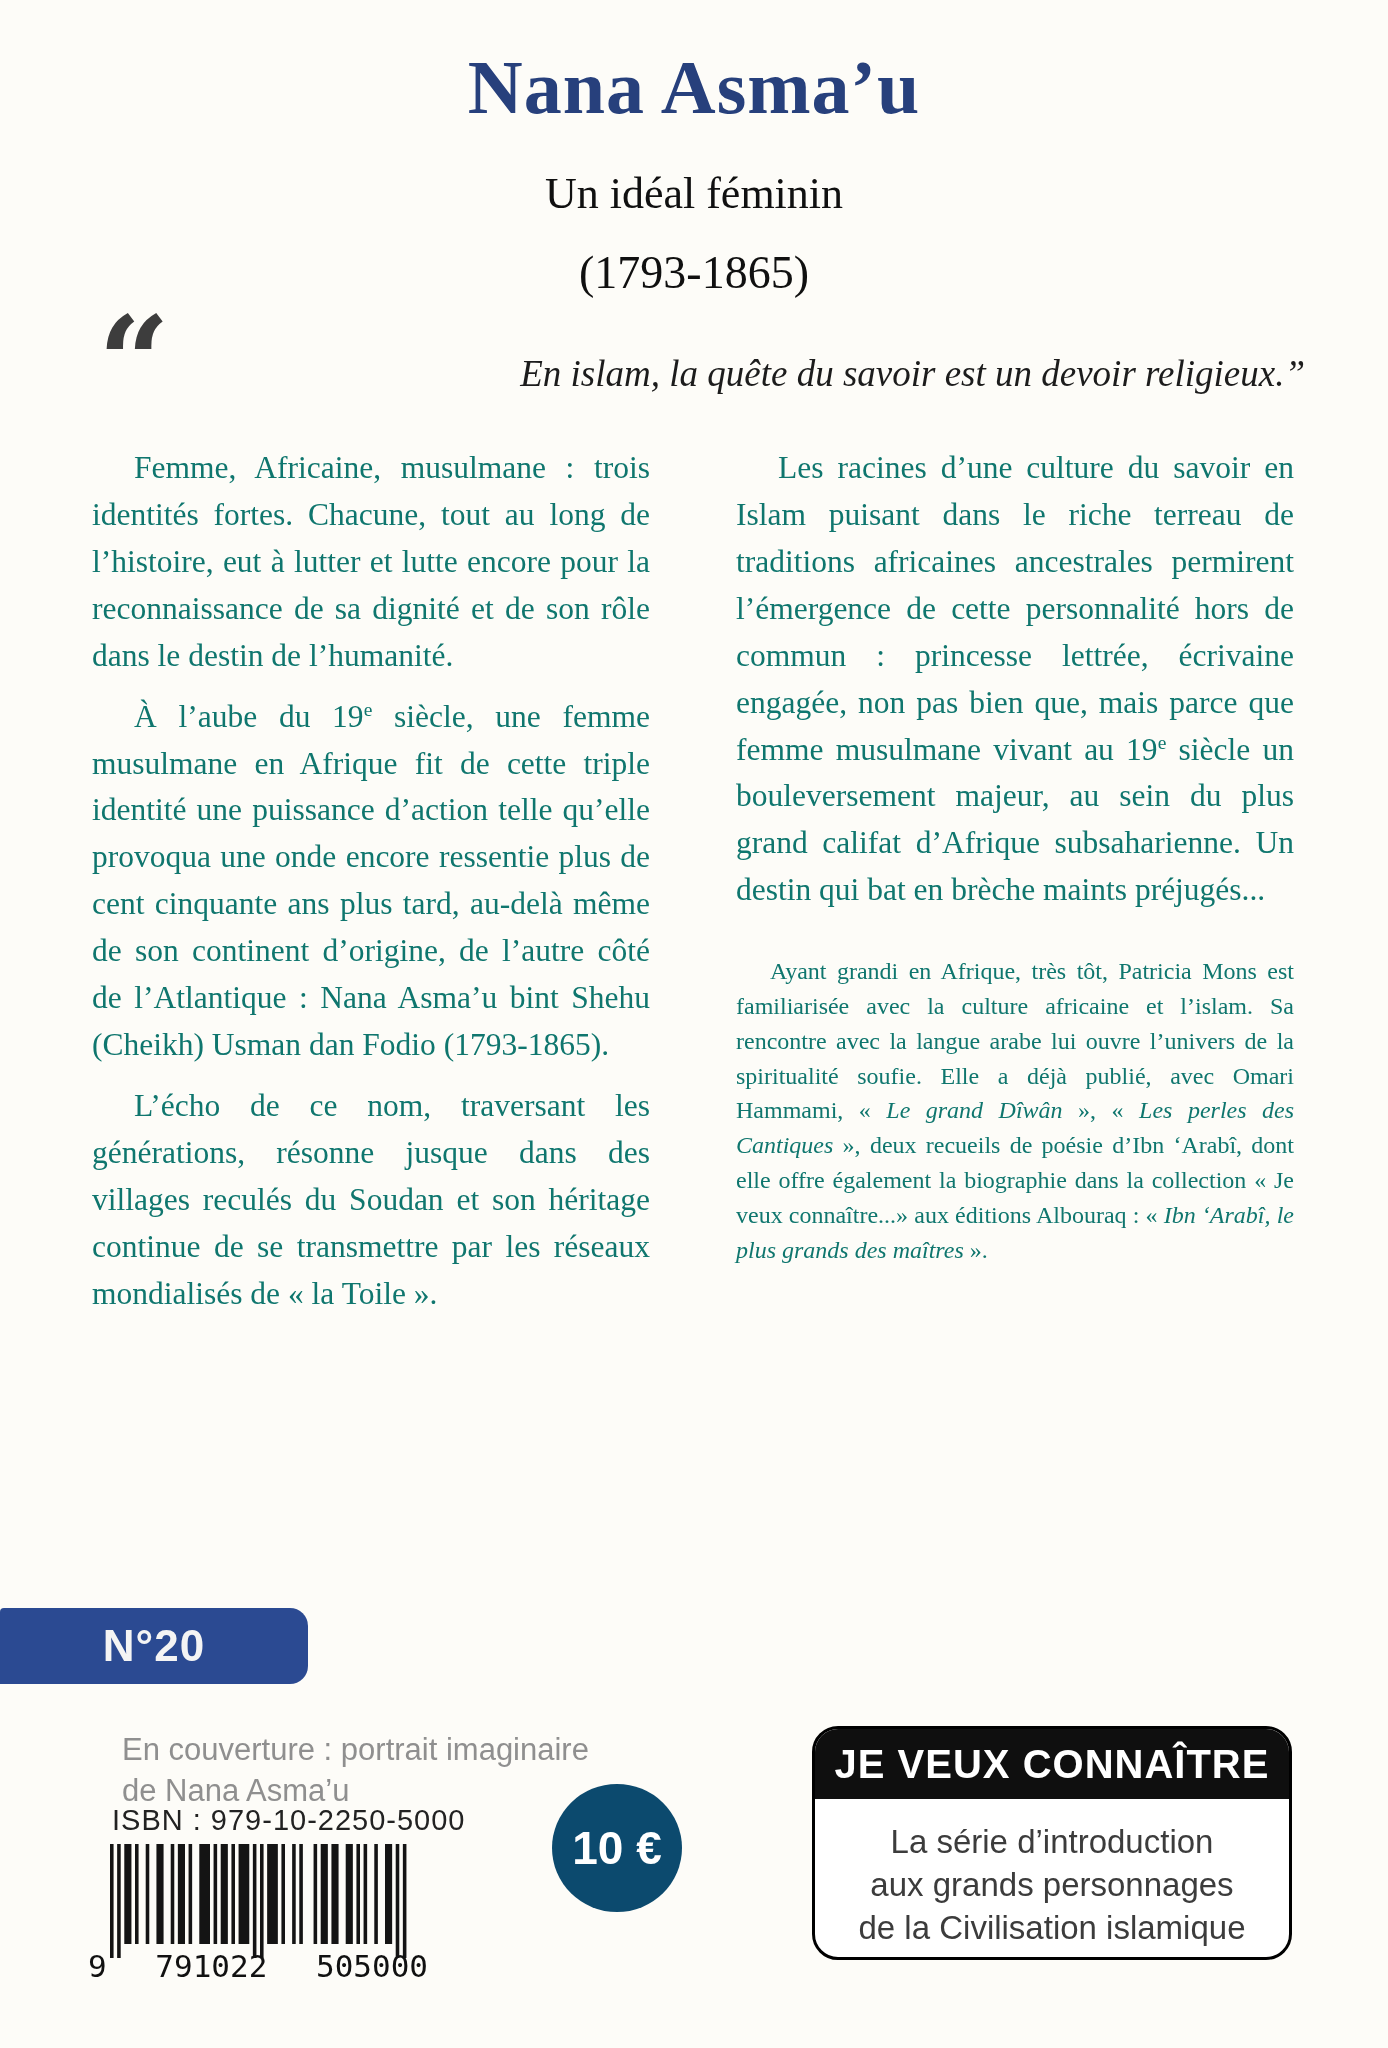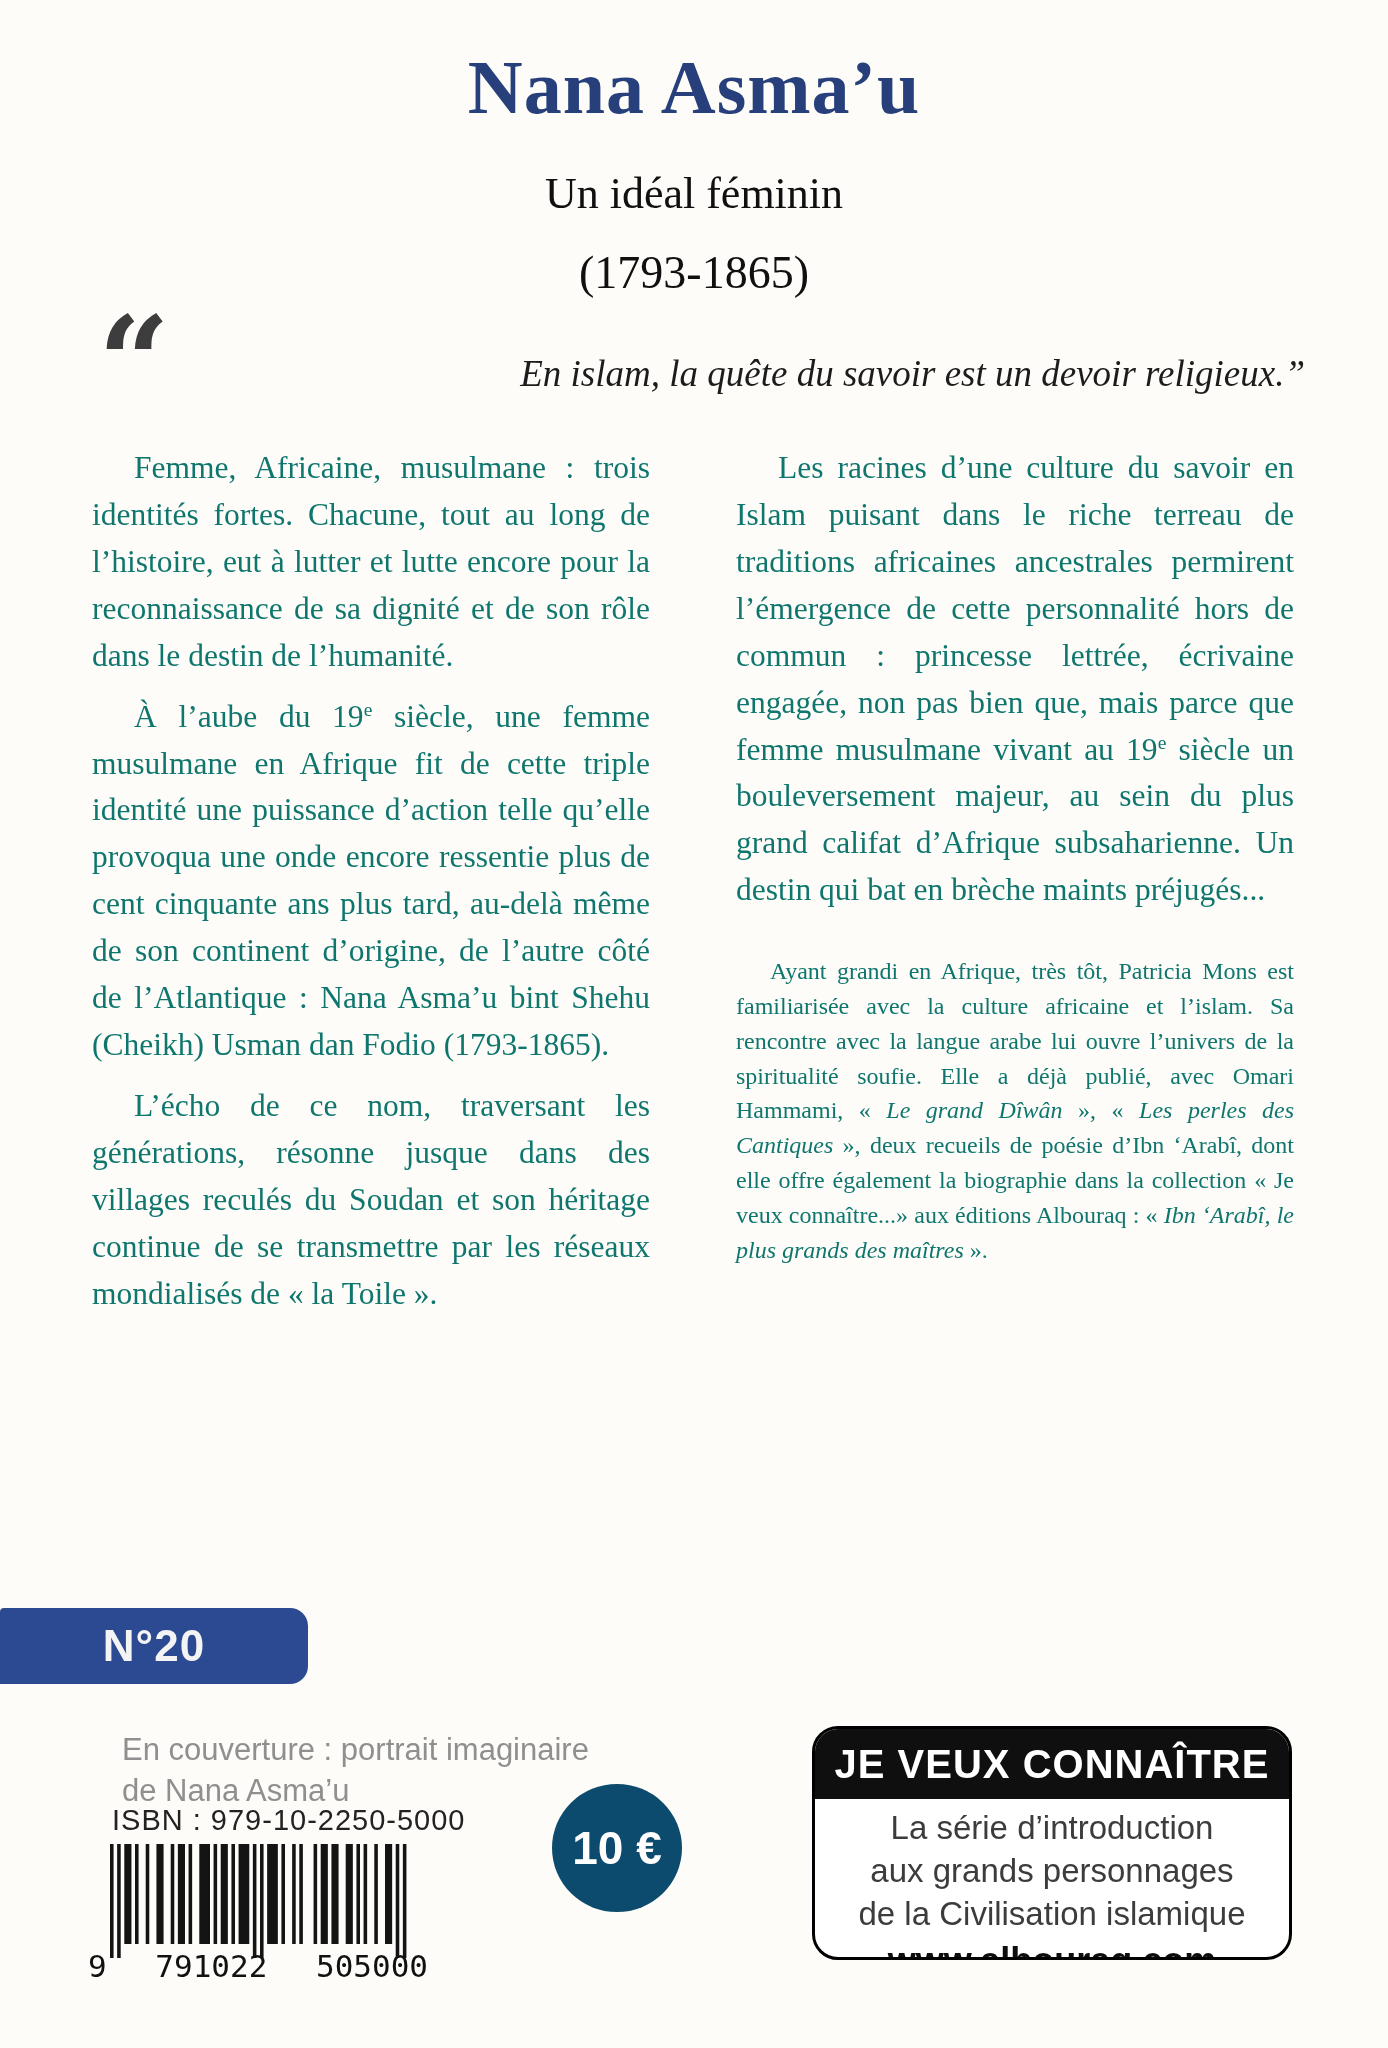--- a/index.html
+++ b/index.html
@@ -109,21 +109,21 @@
     box-sizing:border-box;
   }
   .series-box-header{
     background:#0f0f0f;
     height:70px;
     display:flex;align-items:center;justify-content:center;
     color:#fff;font-weight:bold;font-size:40px;letter-spacing:1px;
   }
   .series-box-body{
     text-align:center;
-    padding-top:8px;
+    padding-top:22px;
     font-size:33px;line-height:1.3;color:#3c3c3c;
   }
   .series-box-site{
     margin-top:2px;
     font-size:36px;font-weight:bold;color:#0d0d0d;
   }
 </style>
 </head>
 <body>
 

